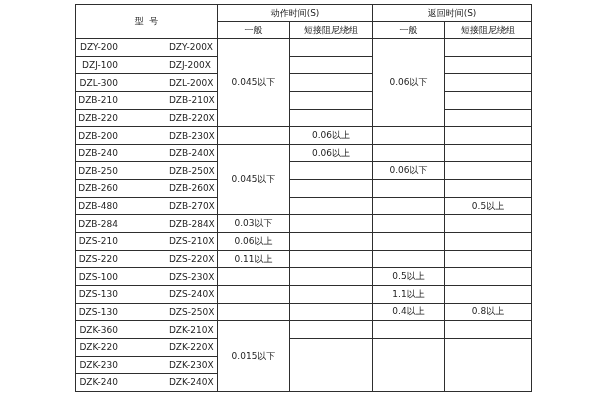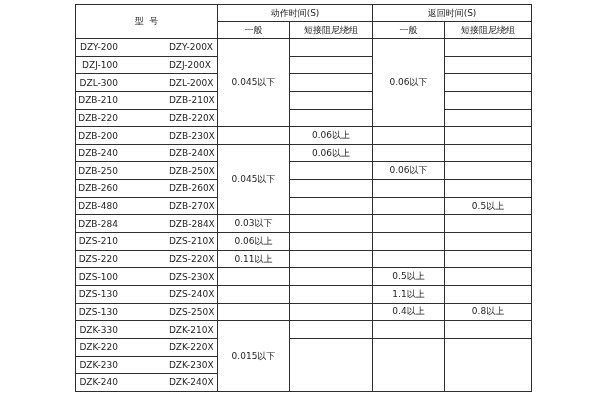--- a/index.html
+++ b/index.html
@@ -153,21 +153,21 @@
           <td></td>
         </tr>
         <tr>
           <td class="model-cell"><span>DZS-130</span><span>DZS-250X</span></td>
           <td></td>
           <td></td>
           <td>0.4以上</td>
           <td>0.8以上</td>
         </tr>
         <tr>
-          <td class="model-cell"><span>DZK-330</span><span>DZK-210X</span></td>
+          <td class="model-cell"><span>DZK-360</span><span>DZK-210X</span></td>
           <td rowspan="4">0.015以下</td>
           <td></td>
           <td></td>
           <td></td>
         </tr>
         <tr>
           <td class="model-cell"><span>DZK-220</span><span>DZK-220X</span></td>
           <td rowspan="3"></td>
           <td rowspan="3"></td>
           <td rowspan="3"></td>

